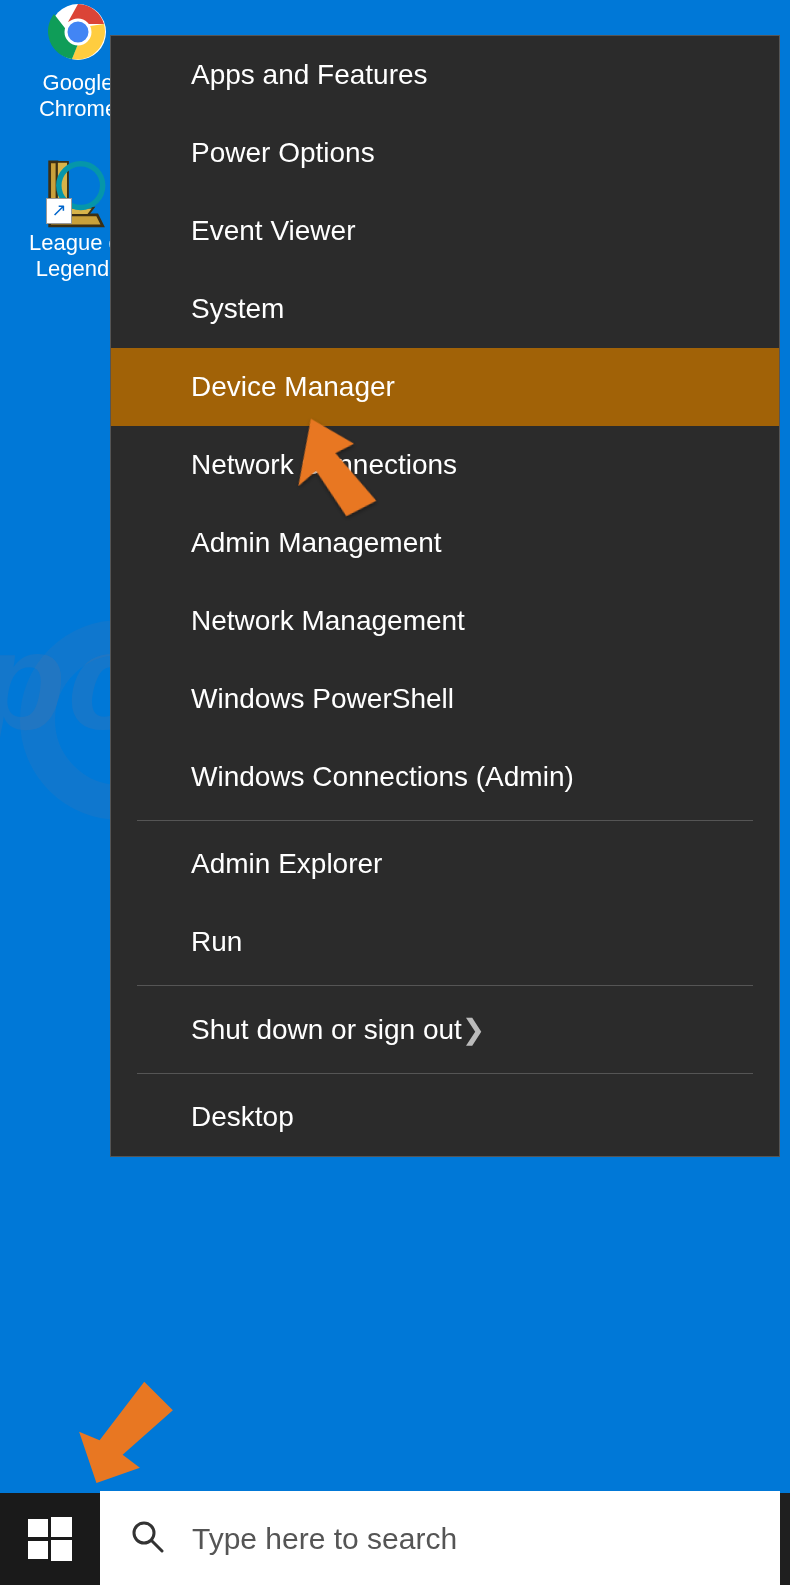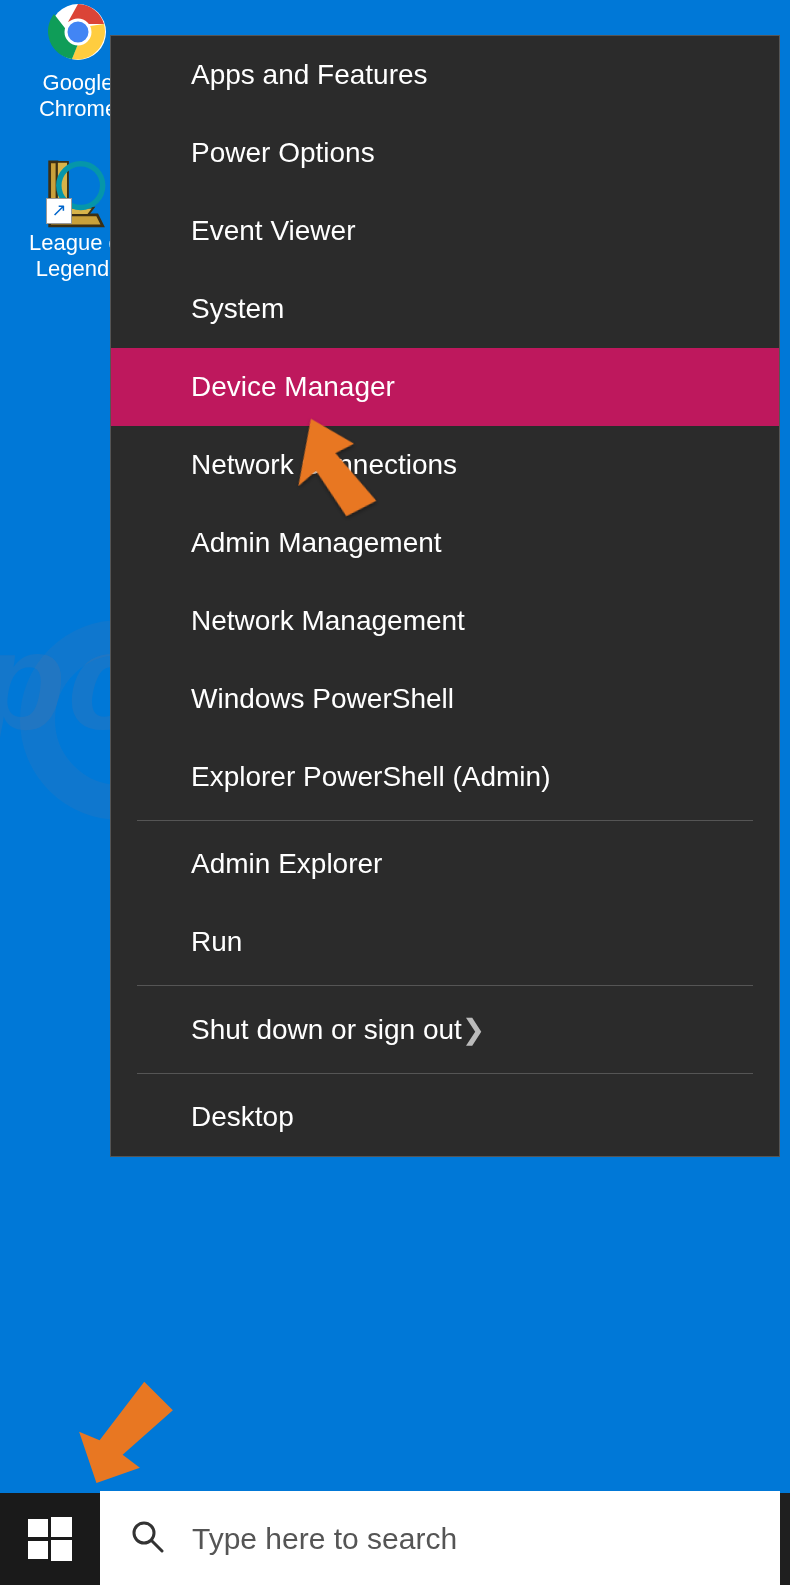--- a/index.html
+++ b/index.html
@@ -69,21 +69,21 @@
   font-size: 28px;
   border: 1px solid #555;
 }
 .menu-item {
   padding: 23px 0 23px 80px;
   display: flex;
   align-items: center;
   justify-content: flex-start;
   cursor: pointer;
 }
-.menu-item.hovered { background: #be185d; }
+.menu-item.hovered { background: #a16207; }
 .menu-sep {
   height: 1px;
   background: #555;
   margin: 4px 26px;
 }
 .chevron {
   margin-right: 30px;
   font-size: 28px;
   color: #bbb;
 }
@@ -178,21 +178,21 @@
   <div class="menu-item">
       <span>Admin Management</span>
     </div>
   <div class="menu-item">
       <span>Network Management</span>
     </div>
   <div class="menu-item">
       <span>Windows PowerShell</span>
     </div>
   <div class="menu-item">
-      <span>Explorer PowerShell (Admin)</span>
+      <span>Windows Connections (Admin)</span>
     </div>
   <div class="menu-sep"></div>
   <div class="menu-item">
       <span>Admin Explorer</span>
     </div>
   <div class="menu-item">
       <span>Run</span>
     </div>
   <div class="menu-sep"></div>
   <div class="menu-item">

